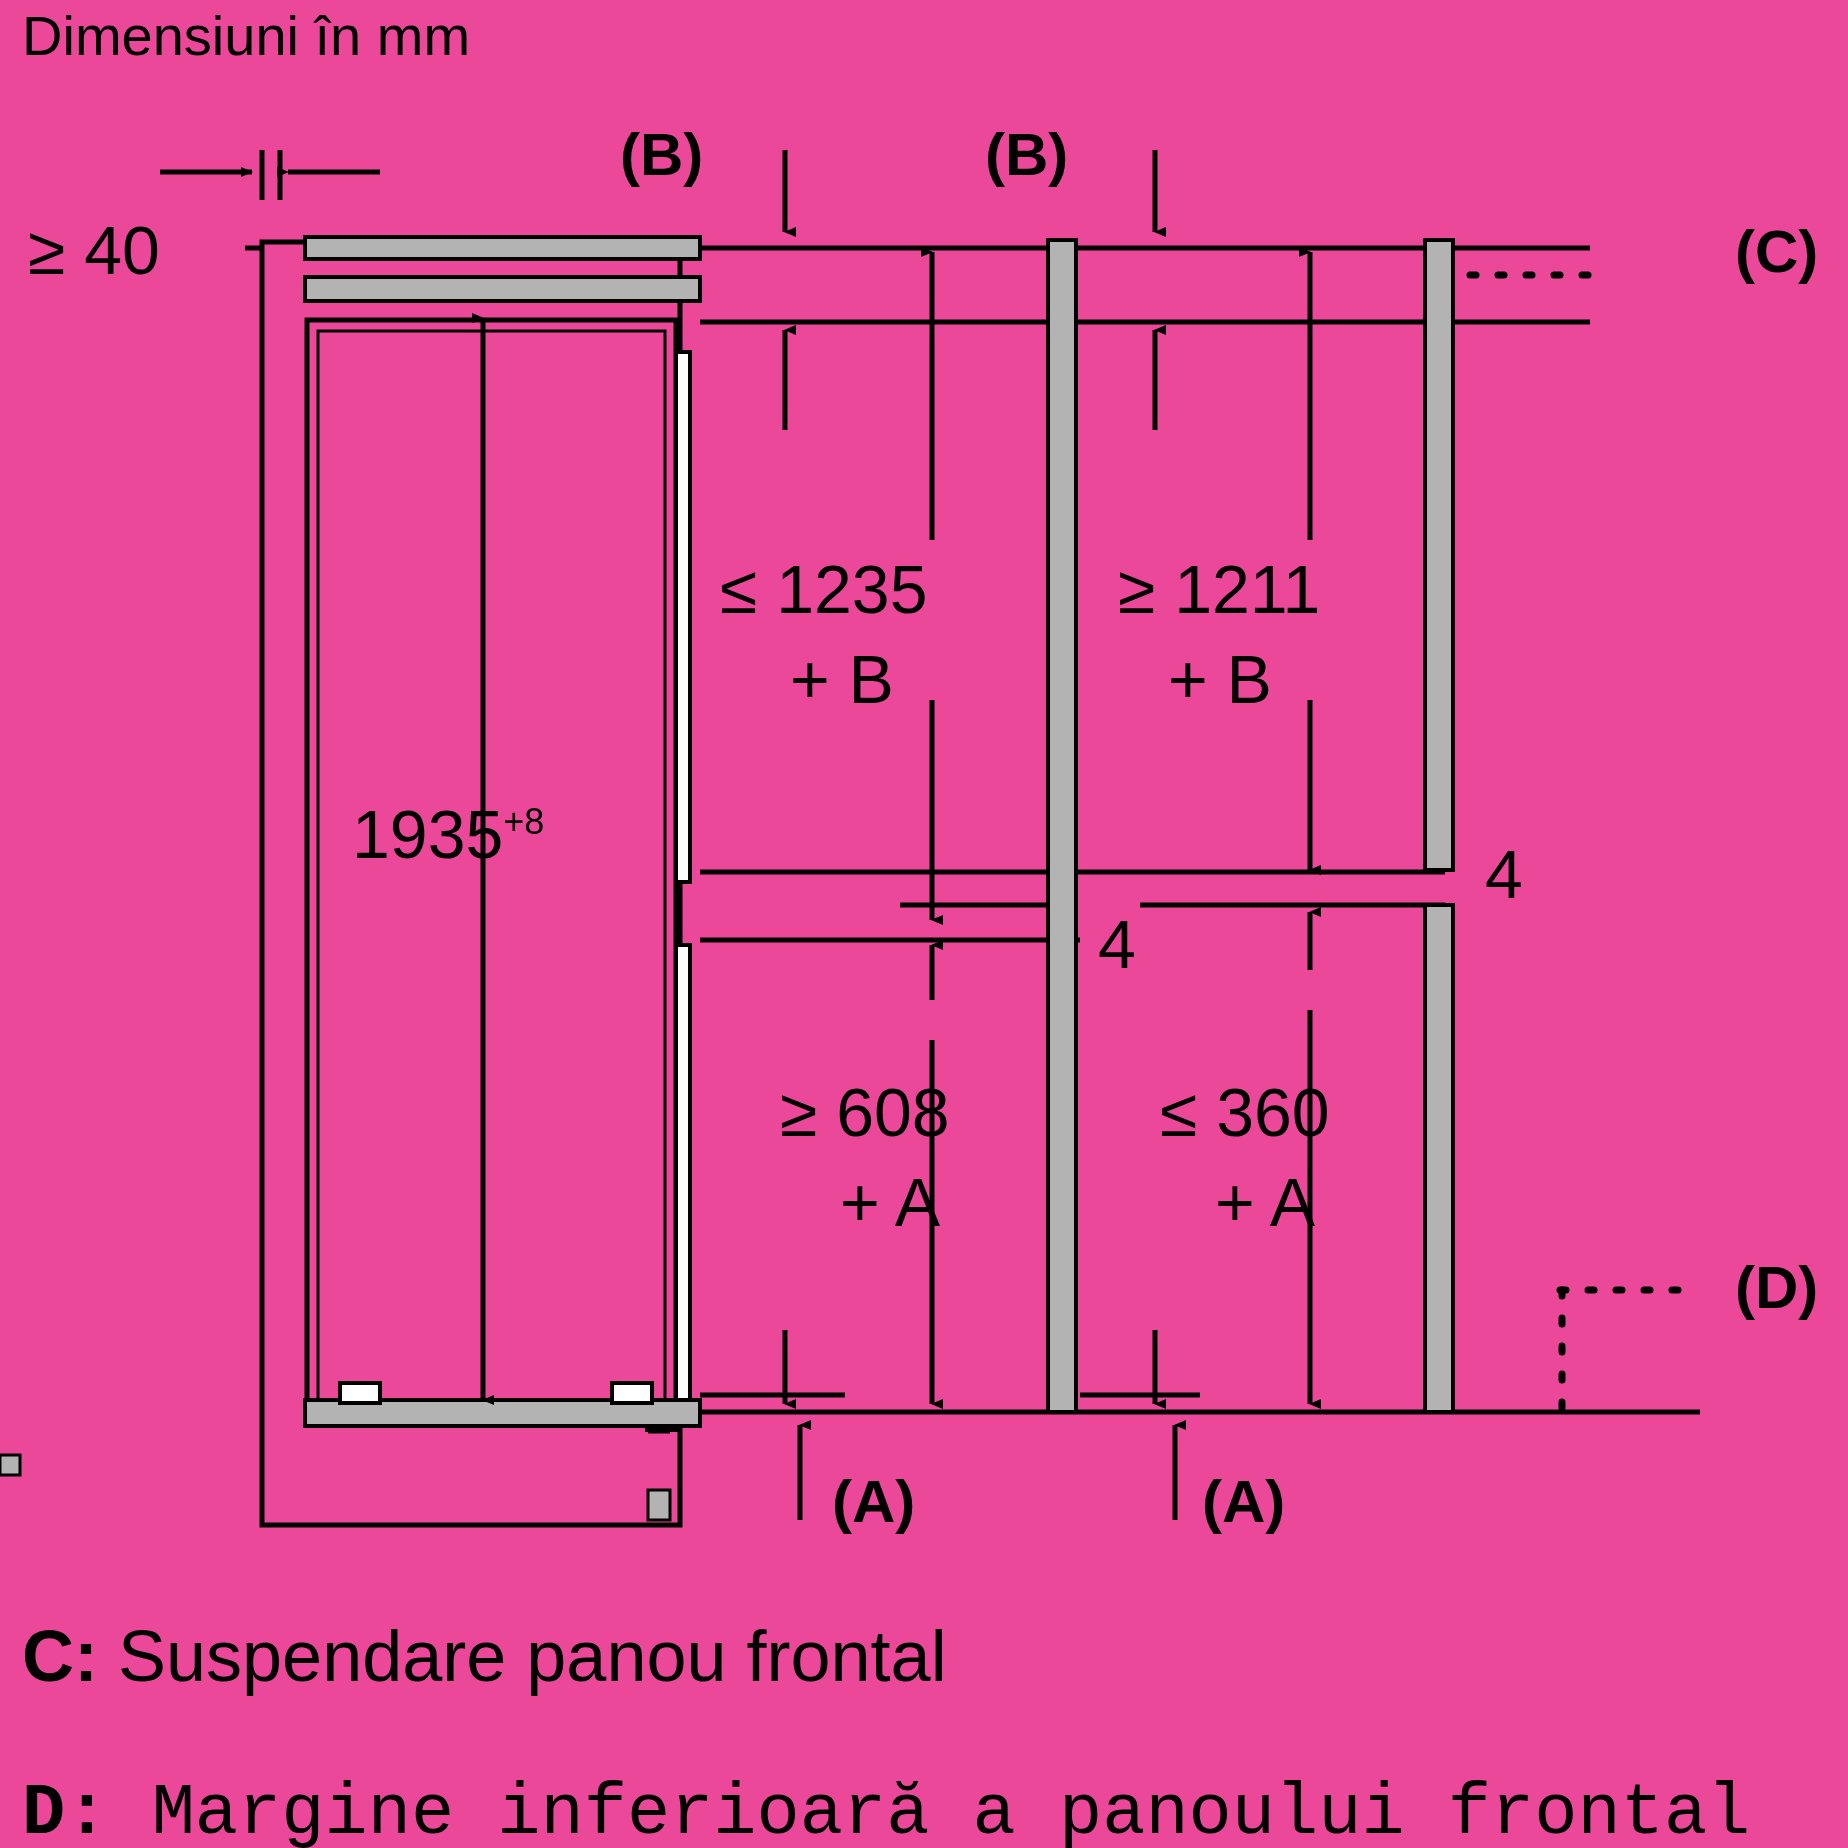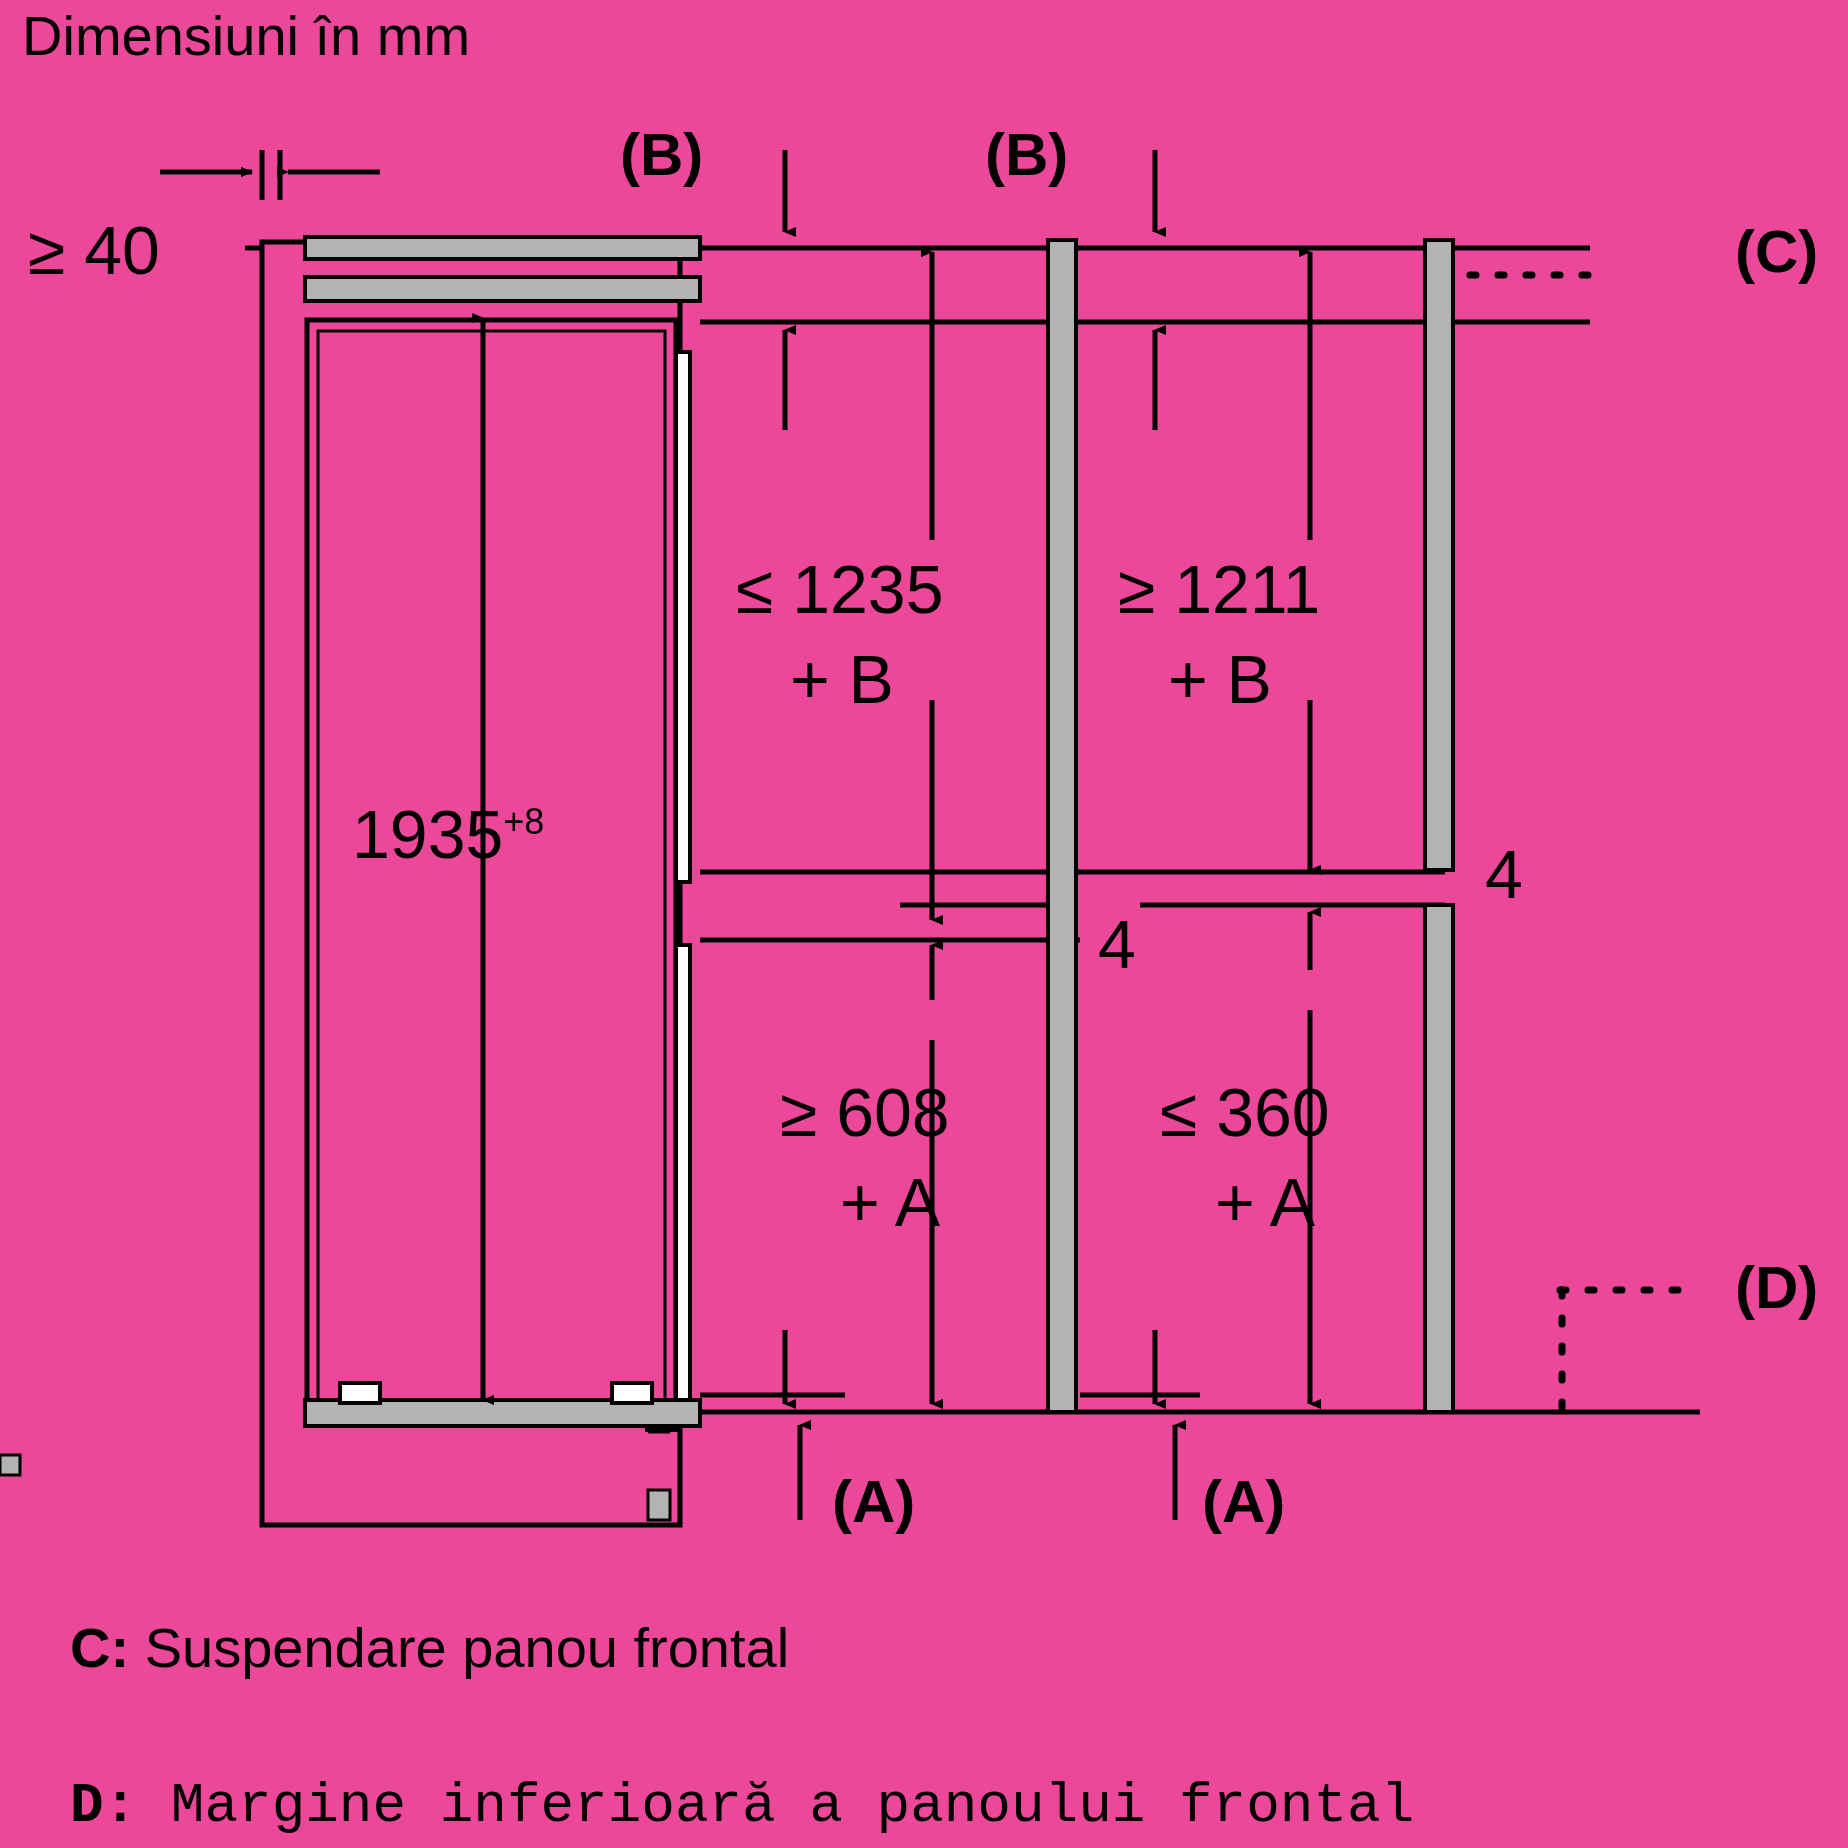--- a/index.html
+++ b/index.html
@@ -29,22 +29,21 @@
     top: 8px;
   }
   .dimbig {
     font-size: 68px;
   }
   .lbl {
     font-size: 60px;
     font-weight: bold;
   }
   .legend {
-    font-size: 56px;
-    margin-left: 48px;
+    font-size: 72px;
   }
   .legend b {
     font-weight: bold;
   }
   .sup {
     font-size: 36px;
     vertical-align: super;
   }
   svg {
     position: absolute;
@@ -174,21 +173,21 @@
   <div class="t lbl" style="left:1735px; top:222px;">(C)</div>
   <div class="t lbl" style="left:1735px; top:1258px;">(D)</div>
 
   <div class="t lbl" style="left:832px; top:1472px;">(A)</div>
   <div class="t lbl" style="left:1202px; top:1472px;">(A)</div>
 
   <div class="t dimbig" style="left:352px; top:800px;text-align:center;">
     <span>1935</span><span class="sup">+8</span>
   </div>
 
-  <div class="t dimbig" style="left:736px; top:555px;">≤ 1235</div>
+  <div class="t dimbig" style="left:720px; top:555px;">≤ 1235</div>
   <div class="t dimbig" style="left:790px; top:645px;">+ B</div>
 
   <div class="t dimbig" style="left:1118px; top:555px;">≥ 1211</div>
   <div class="t dimbig" style="left:1168px; top:645px;">+ B</div>
 
   <div class="t dimbig" style="left:1098px; top:910px;">4</div>
   <div class="t dimbig" style="left:1485px; top:840px;">4</div>
 
   <div class="t dimbig" style="left:780px; top:1078px;">≥ 608</div>
   <div class="t dimbig" style="left:840px; top:1168px;">+ A</div>

